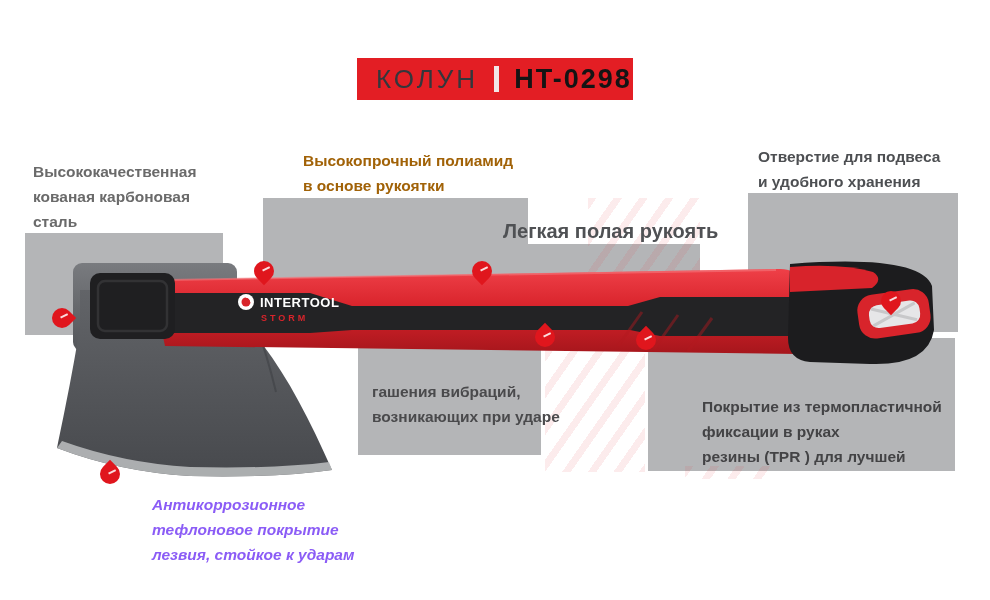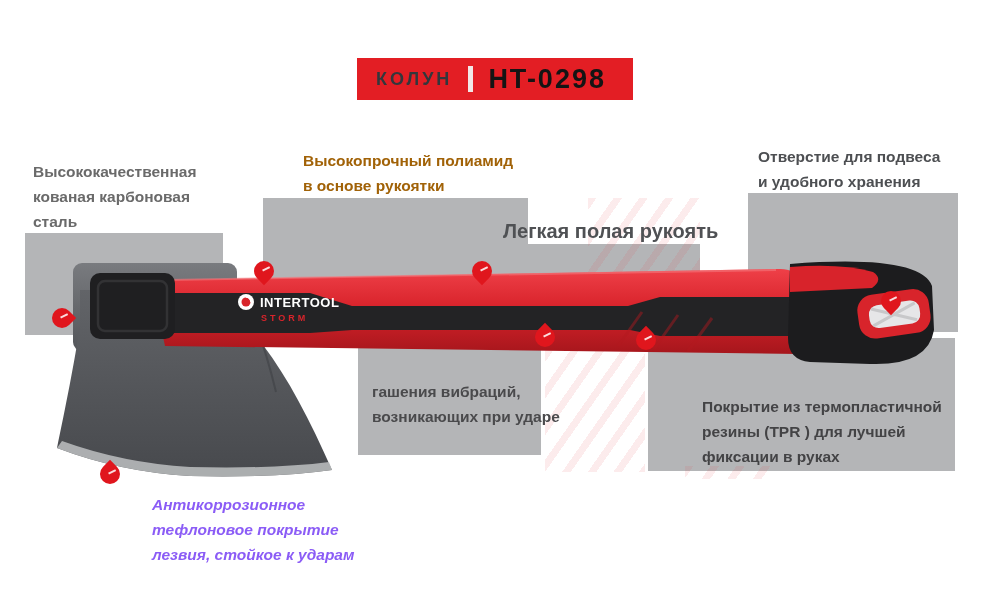--- a/index.html
+++ b/index.html
@@ -2,21 +2,21 @@
 <html><head>
 <meta charset="utf-8">
 <style>
   html,body{margin:0;padding:0;}
   body{font-family:"Liberation Sans", sans-serif; background:#ffffff;}
   .stage{position:relative;width:990px;height:600px;background:#ffffff;overflow:hidden;}
 
   
   .title-band{position:absolute;left:357px;top:58px;width:276px;height:42px;background:#e31e24;
     display:flex;align-items:center;padding:0;box-sizing:border-box;}
-  .title-product{font-size:18px;font-weight:bold;letter-spacing:3px;color:#33373c;margin-left:19px;}
+  .title-product{font-size:26px;font-weight:normal;letter-spacing:3px;color:#33373c;margin-left:19px;}
   .title-divider{width:5px;height:26px;background:#f2e7e7;margin:0 15px 0 16px;}
   .title-model{font-size:27px;font-weight:bold;letter-spacing:2px;color:#141414;}
 
   
   .gblock{position:absolute;background:#b4b5b7;z-index:1;}
   .gb-l{left:25px;top:233px;width:198px;height:102px;}
   .gb-m{left:263px;top:198px;width:265px;height:82px;}
   .gb-c{left:528px;top:244px;width:172px;height:38px;}
   .gb-r{left:748px;top:193px;width:210px;height:139px;}
   .gb-f{left:358px;top:345px;width:183px;height:110px;}
@@ -160,22 +160,22 @@
     <div>и удобного хранения</div>
   </div>
 
   <div class="label lb-fiberglass">
     <div>гашения вибраций,</div>
     <div>возникающих при ударе</div>
   </div>
 
   <div class="label lb-tpr">
     <div>Покрытие из термопластичной</div>
+    <div>фиксации в руках</div>
     <div>резины (TPR ) для лучшей</div>
-    <div>фиксации в руках</div>
   </div>
 
   <div class="label lb-teflon">
     <div>Антикоррозионное</div>
     <div>тефлоновое покрытие</div>
     <div>лезвия, стойкое к ударам</div>
   </div>
 
 </div>
 

